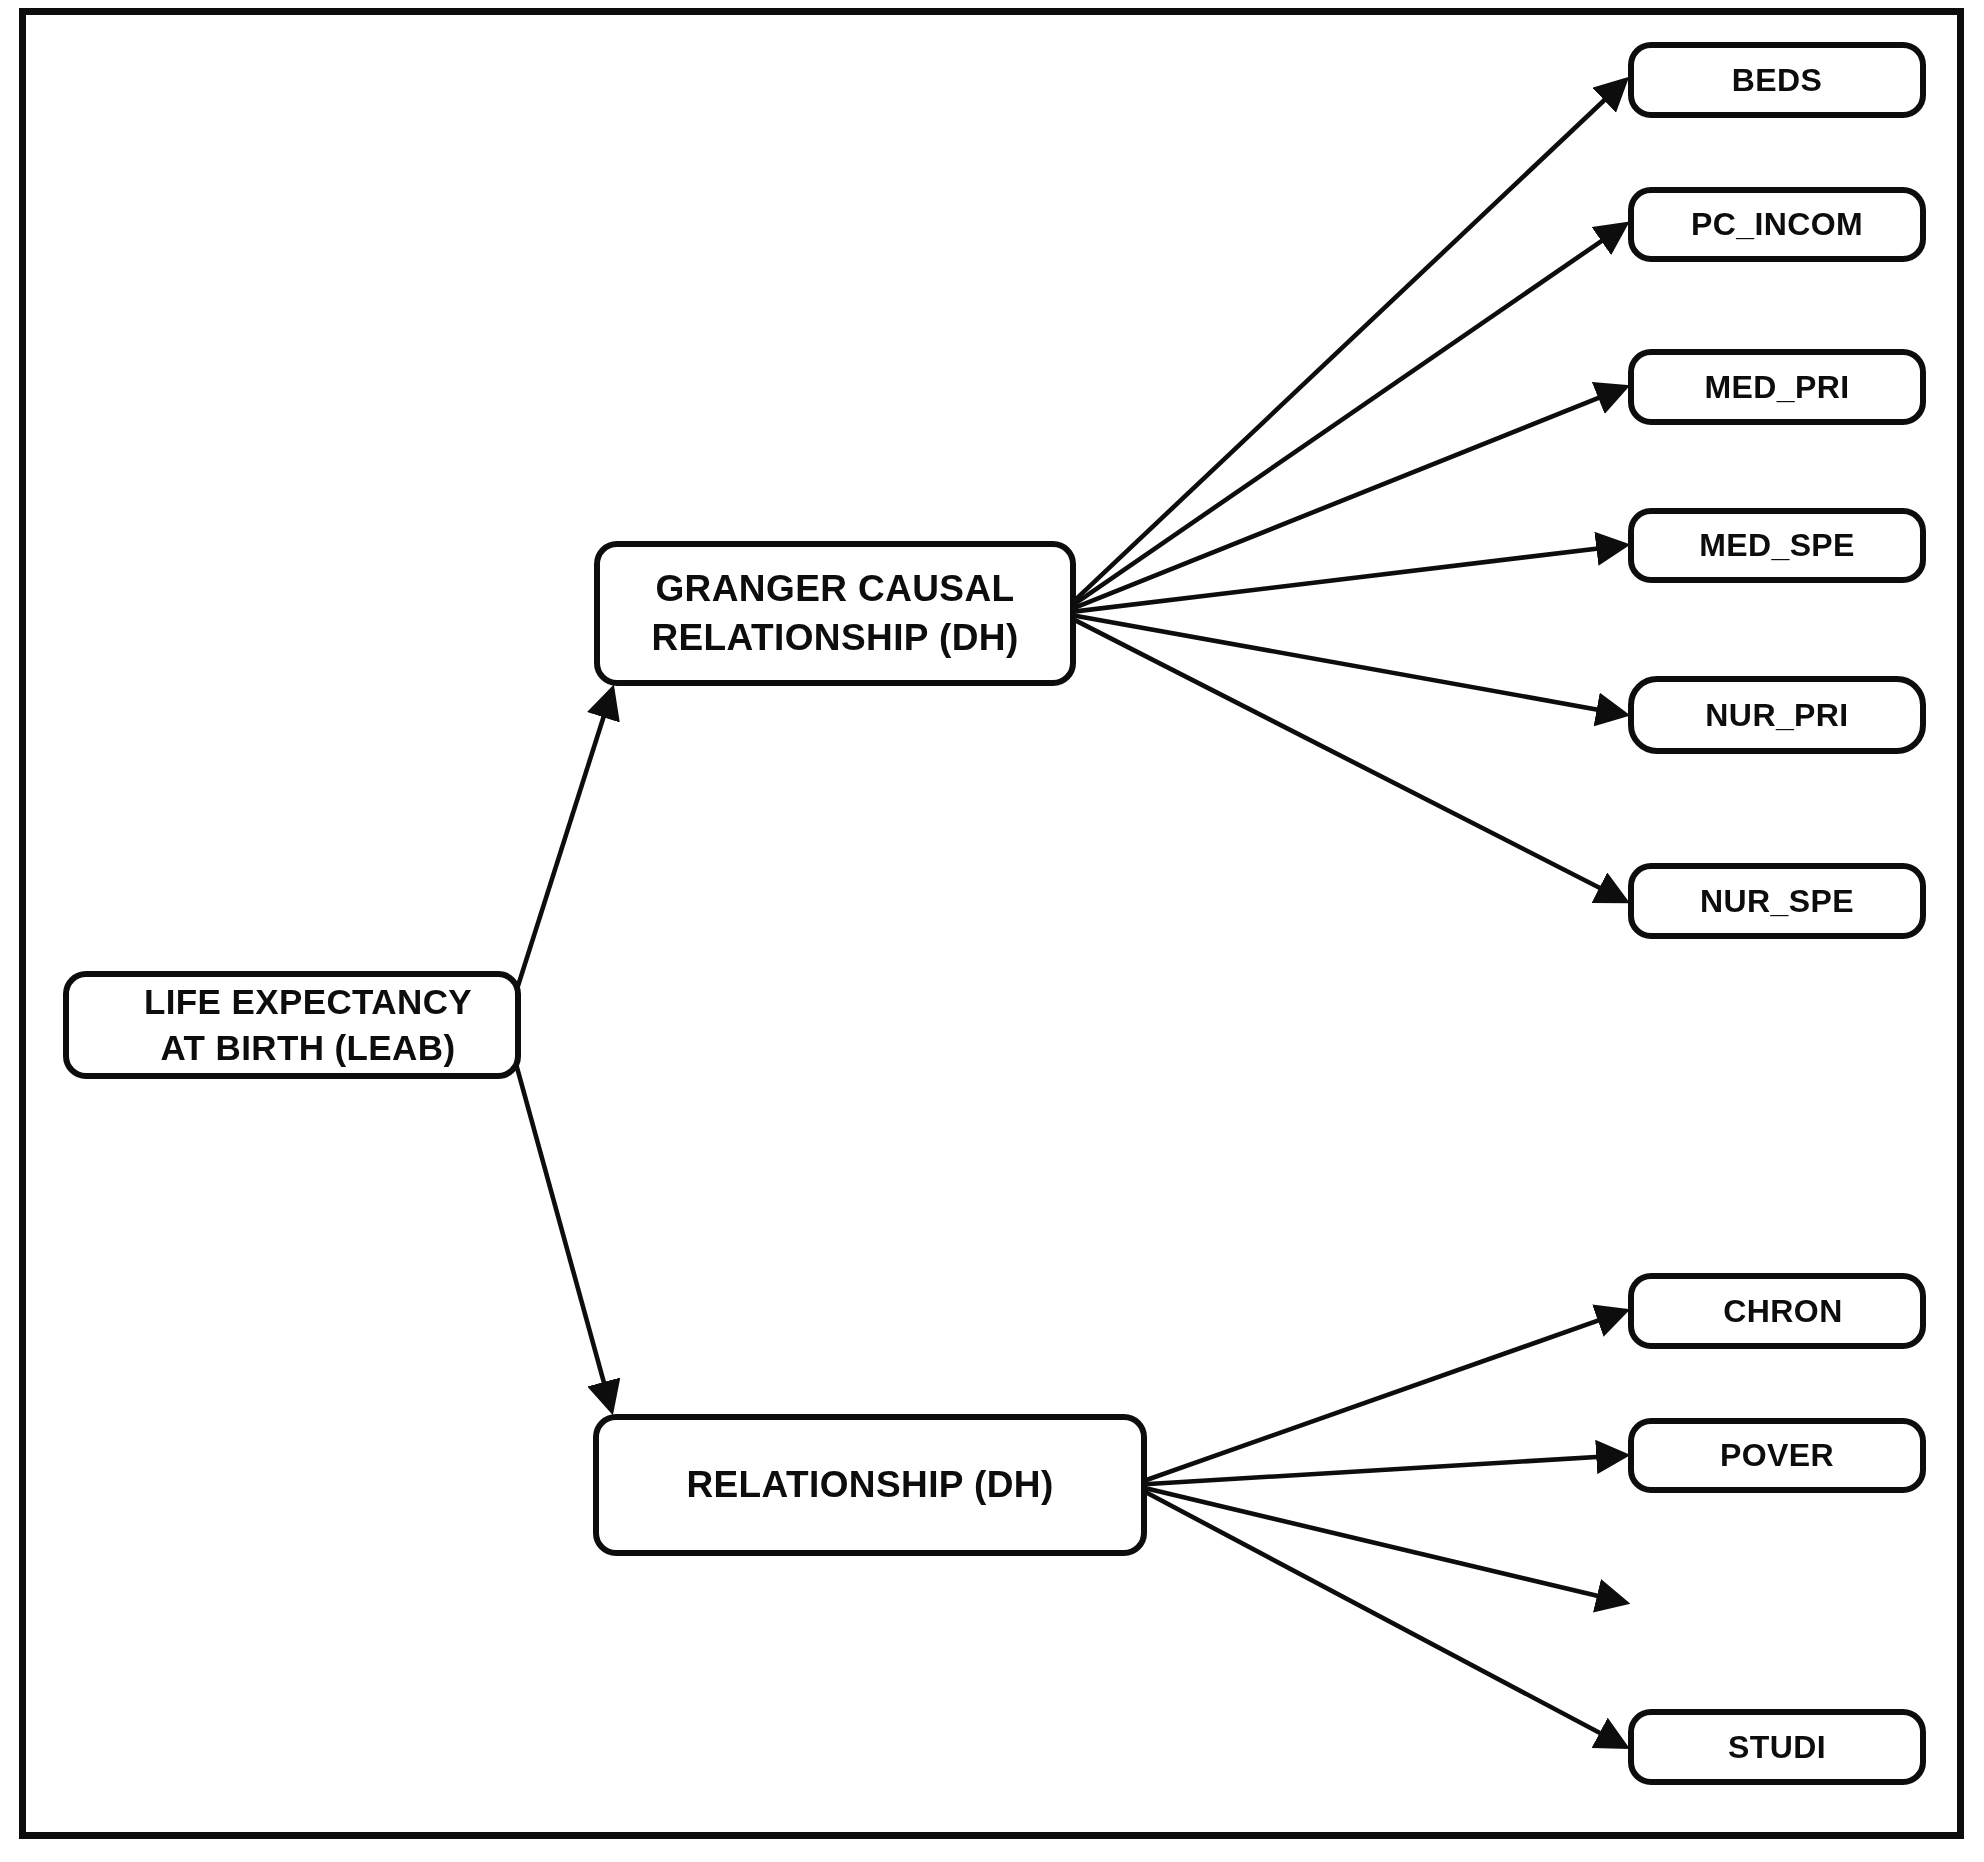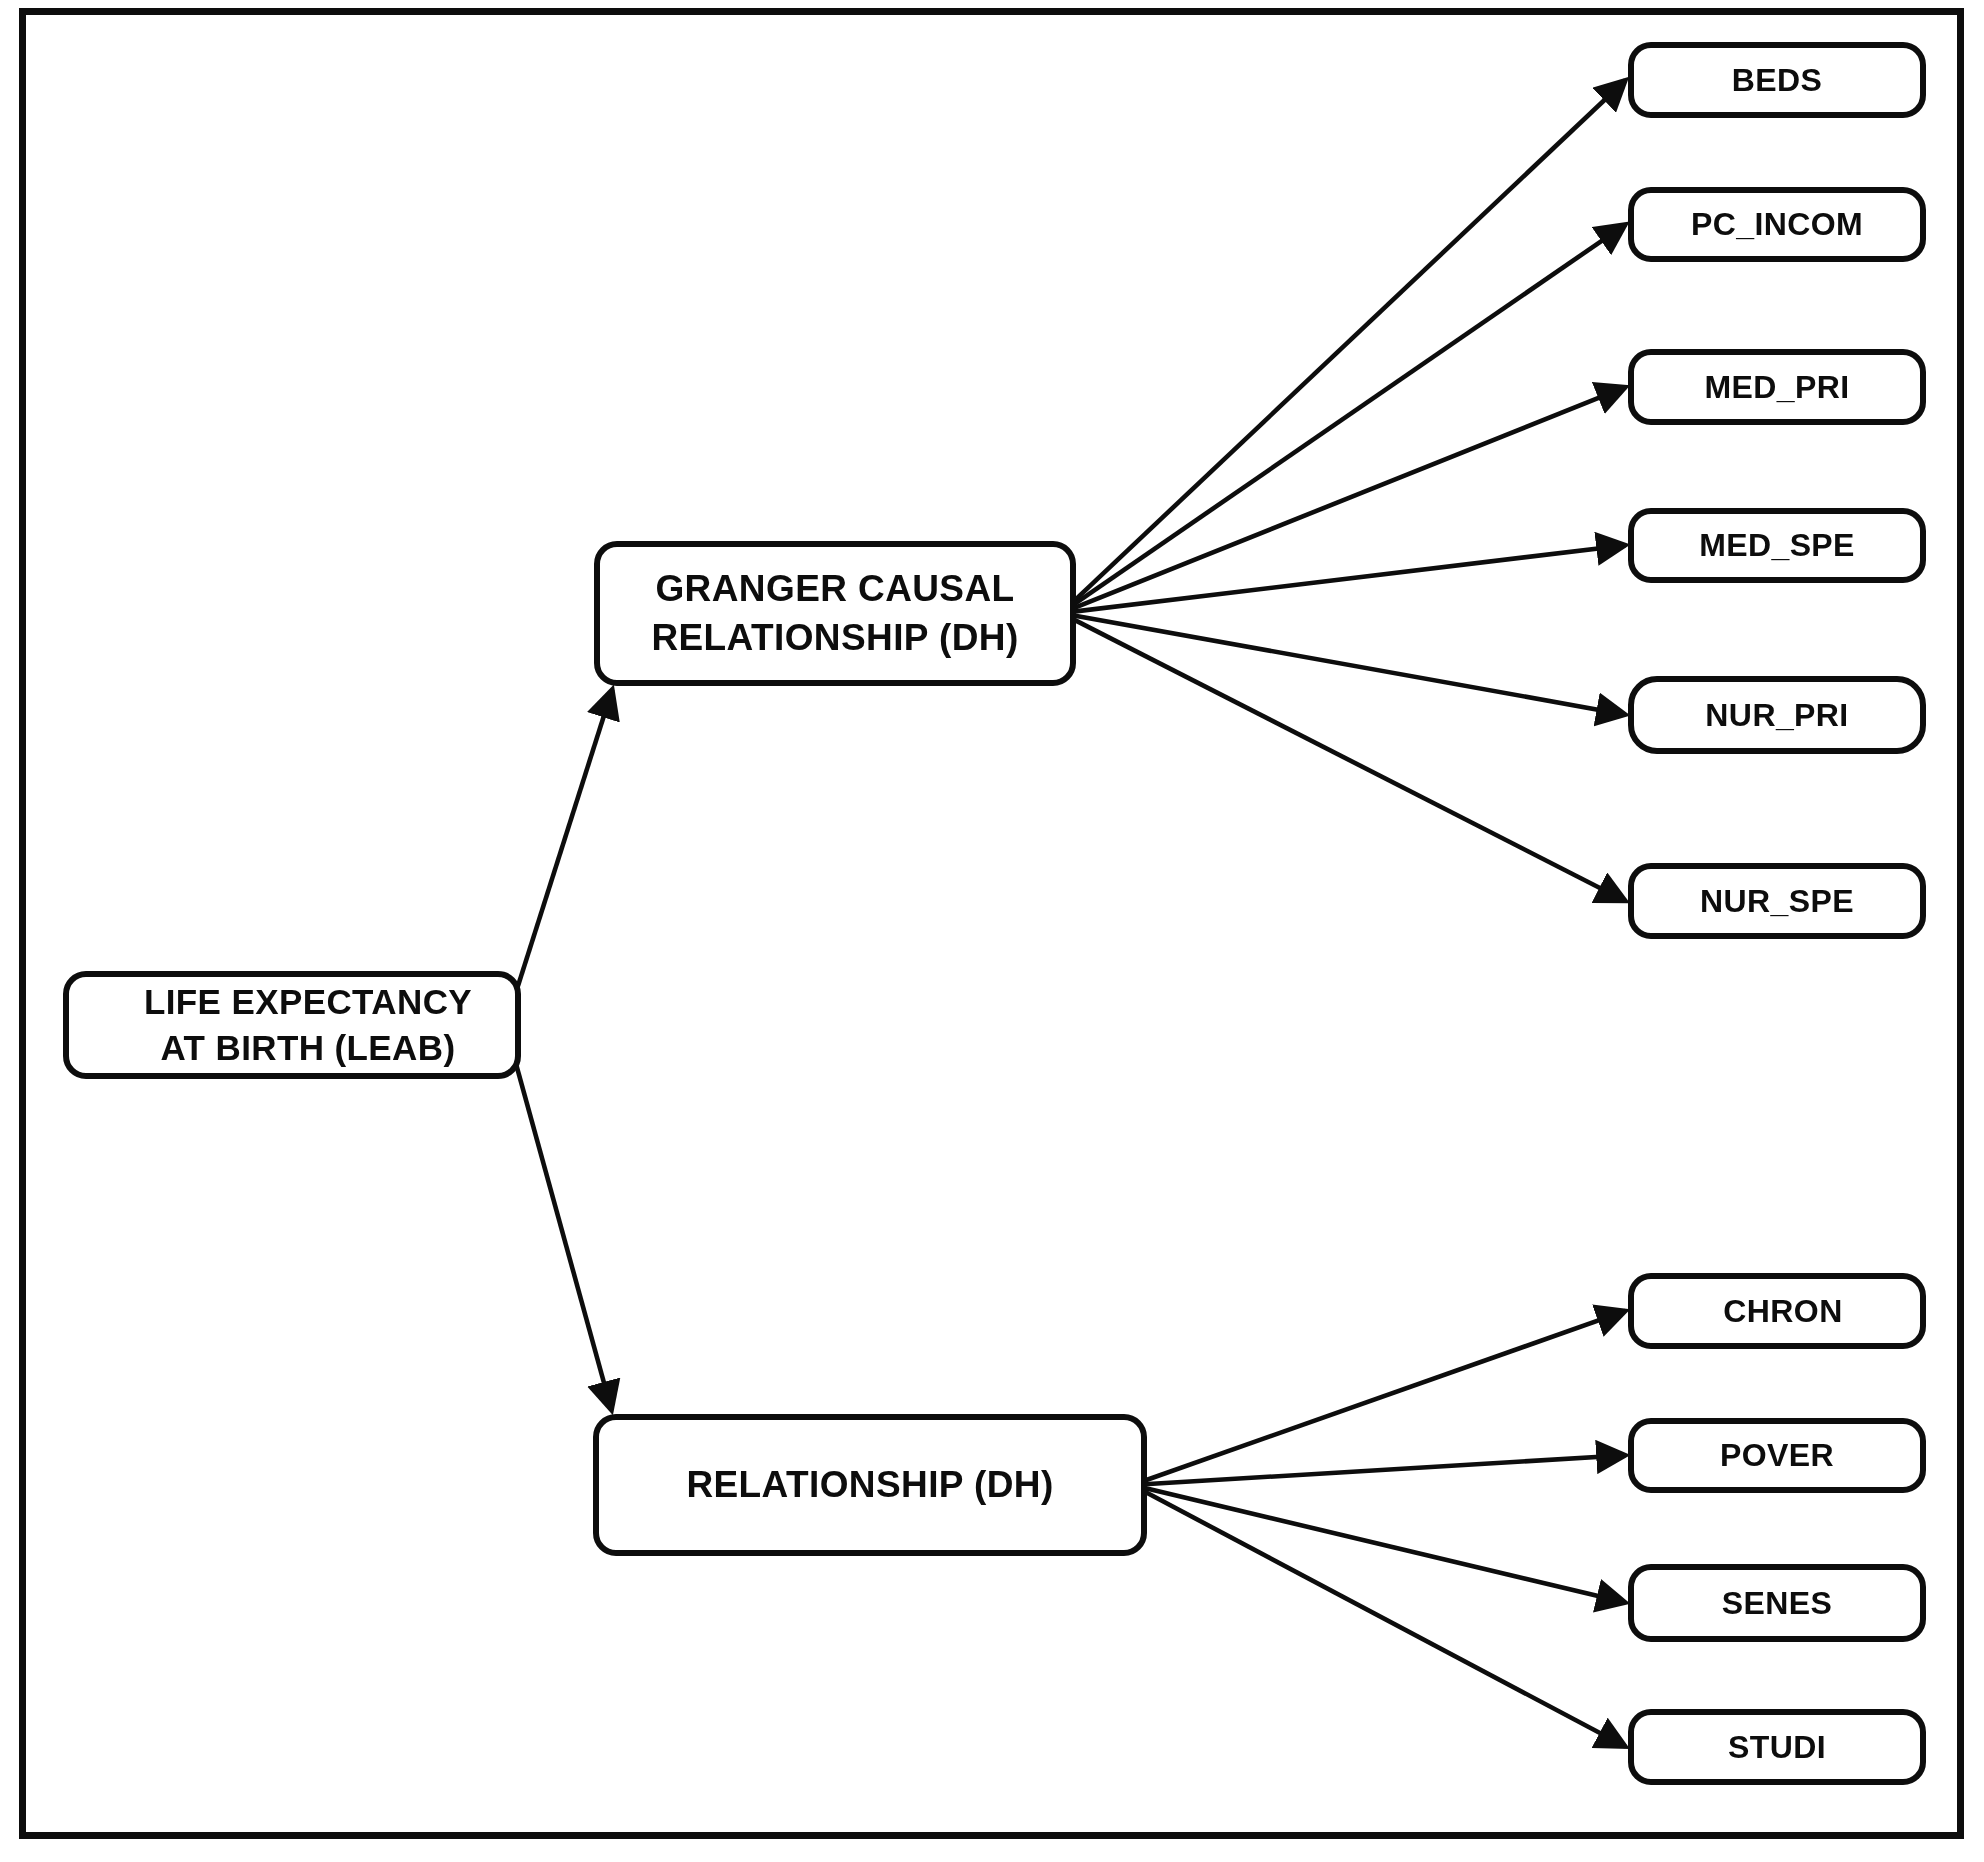--- a/index.html
+++ b/index.html
@@ -121,21 +121,18 @@
   </div>
   <div class="node leaf node-nur_spe">
     <span>NUR_SPE</span>
   </div>
   <div class="node leaf node-chron">
     <span>CHRON</span>
   </div>
   <div class="node leaf node-pover">
     <span>POVER</span>
   </div>
-  <div class="node leaf node-senes">
-    <span>SENES</span>
-  </div>
   <div class="node leaf node-studi">
     <span>STUDI</span>
   </div>
 
 </div>
 
 
 </body></html>

